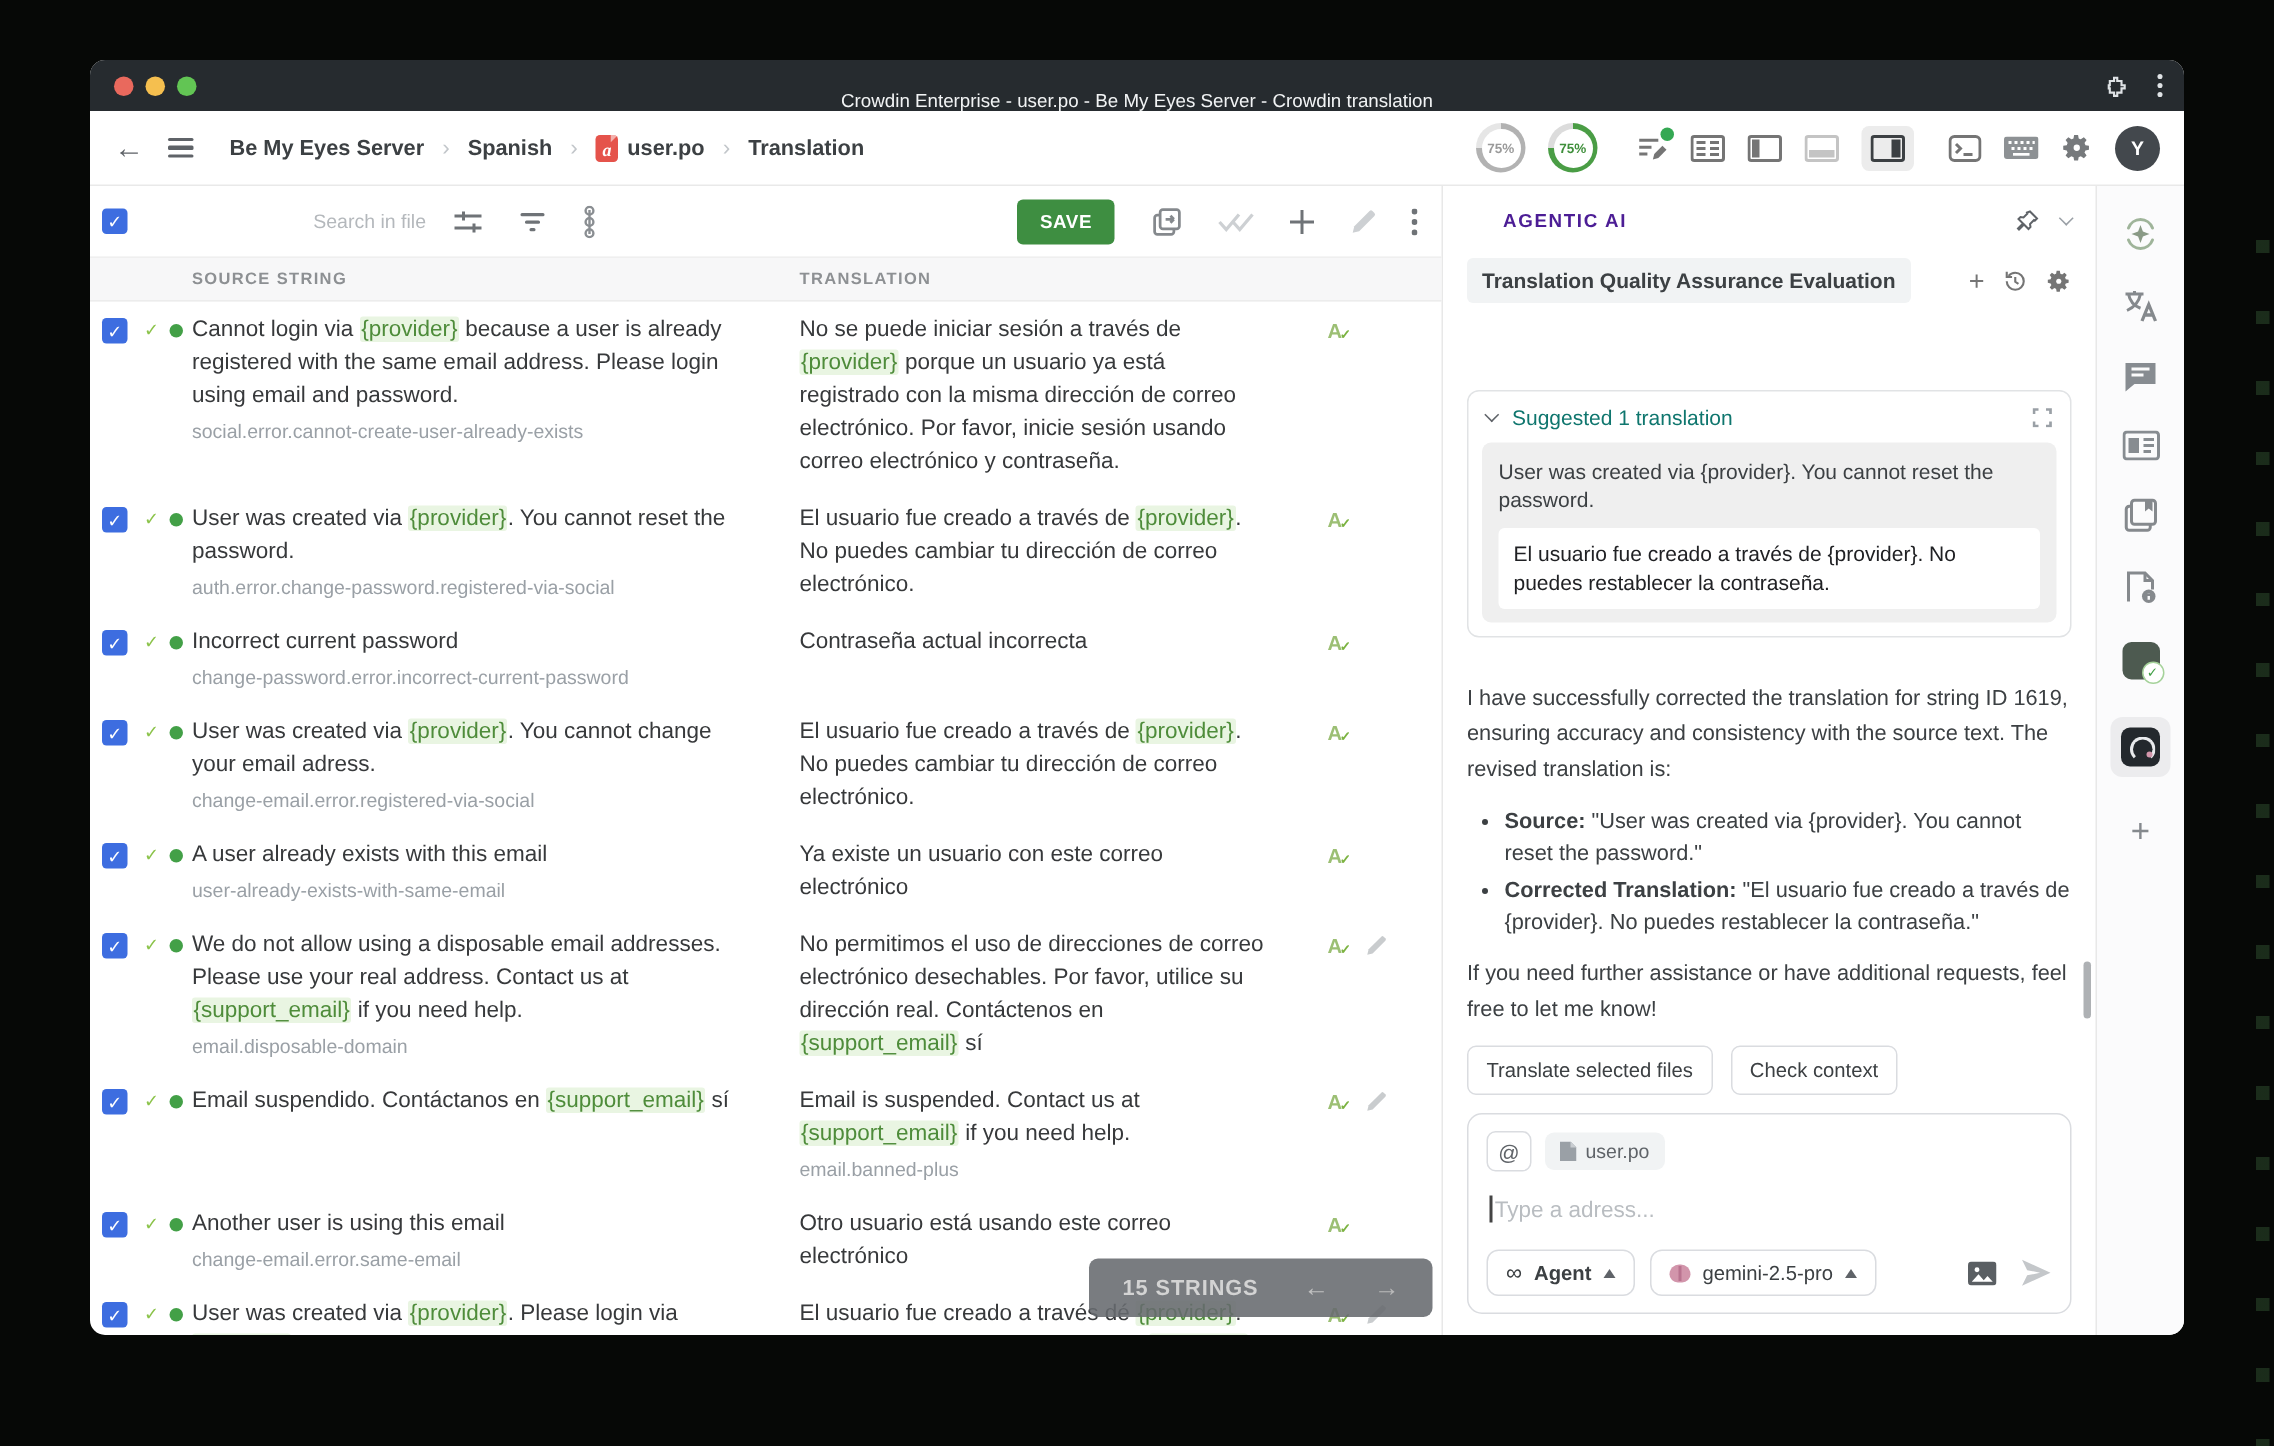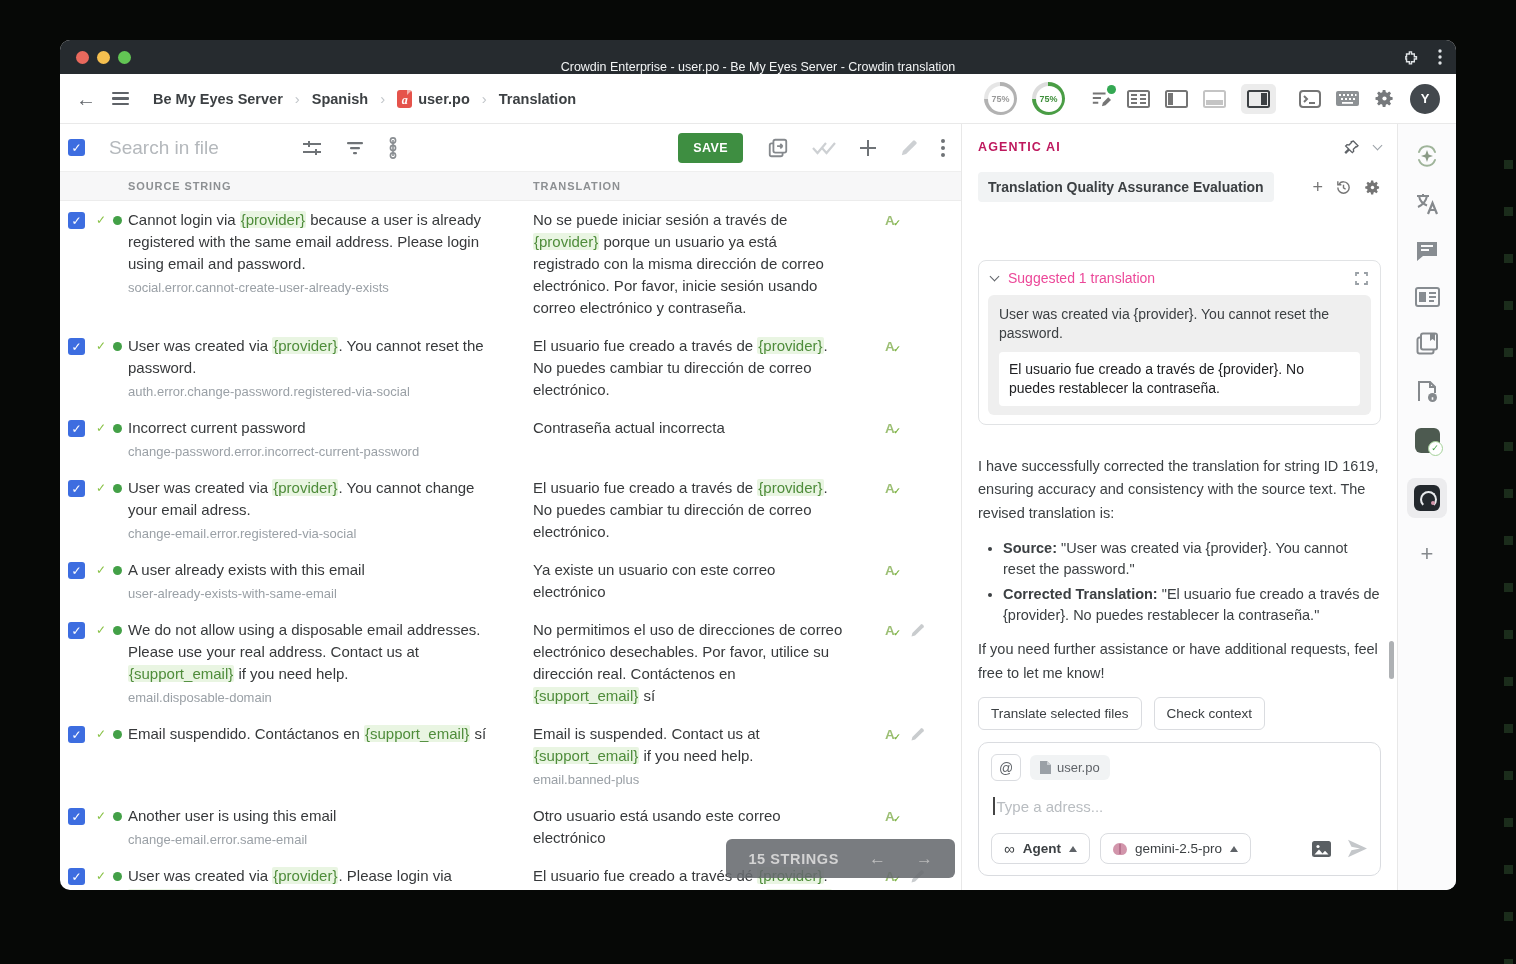--- a/index.html
+++ b/index.html
@@ -49,21 +49,21 @@
   .avatar{ width:30px; height:30px; border-radius:50%; background:#43484d; color:#fff; font-size:13px; font-weight:700; display:flex; align-items:center; justify-content:center; }
   .edit-dot{ position:absolute; top:-4px; right:-4px; width:9px; height:9px; background:#34a853; border-radius:50%; }
   
   .main{ flex:1; display:flex; min-height:0; }
   .editor{ width:902px; border-right:1px solid #e8e8e8; display:flex; flex-direction:column; position:relative; min-width:0; }
   .aipanel{ width:436px; border-right:1px solid #e8e8e8; display:flex; flex-direction:column; min-width:0; }
   .rail{ flex:1; background:#fbfbfc; display:flex; flex-direction:column; align-items:center; padding-top:20px; gap:25px; }
   
   .etoolbar{ flex:0 0 47px; display:flex; align-items:center; padding:0 16px 0 8px; gap:18px; }
   .checkbox{ width:17px; height:17px; background:#3d6de0; border-radius:3px; color:#fff; font-size:12px; display:flex; align-items:center; justify-content:center; }
-  .search-ph{ font-size:19px; color:#b4b8bc; width:175px; margin-left:6px; }
+  .search-ph{ font-size:13px; color:#b4b8bc; width:175px; margin-left:6px;text-align:right; }
   .tool-icons{ display:flex; align-items:center; gap:24px; }
   .save-btn{ margin-left:auto; background:#3e8e41; color:#fff; border:none; border-radius:4px; font-size:12.5px; font-weight:700; letter-spacing:.4px; padding:8px 15px; font-family:inherit; }
   .right-tools{ display:flex; align-items:center; gap:23px; margin-left:6px; }
   
   .thead{ flex:0 0 30px; background:#f7f7f8; border-top:1px solid #efefef; border-bottom:1px solid #ececec;
     display:grid; grid-template-columns:36px 32px 405px 1fr 76px; align-items:center; }
   .thead .col-label{ font-size:11px; font-weight:700; letter-spacing:.9px; color:#8d9093; }
   .rows{ flex:1; overflow:hidden; position:relative; }
   .row{ display:grid; grid-template-columns:36px 32px 405px 1fr 76px; padding:8px 0 8px; }
   .cb-col{ padding-left:8px; padding-top:3px; }
@@ -76,32 +76,32 @@
   .ic-col{ display:flex; align-items:flex-start; gap:15px; padding-top:4px; }
   .spell{ position:relative; color:#9cbf74; font-size:13.5px; font-weight:700; line-height:15px; }
   .spell i{ position:absolute; right:-6px; bottom:-3px; font-style:normal; font-size:9px; color:#7cb342; }
   
   .pager{ position:absolute; right:6px; bottom:12px; background:rgba(103,106,110,.88); border-radius:6px;
     display:flex; align-items:center; gap:30px; padding:11px 22px; }
   .pager-label{ color:#d3d3d3; font-size:14.5px; font-weight:700; letter-spacing:.6px; }
   .pager-arrow{ color:#c0c0c0; font-size:17px; line-height:1; }
   
   .ai-header{ flex:0 0 40px; display:flex; align-items:center; padding:6px 16px 0; }
-  .ai-title{ font-size:12.5px; font-weight:700; letter-spacing:1.1px; color:#be185d; }
+  .ai-title{ font-size:12.5px; font-weight:700; letter-spacing:1.1px; color:#4c1d95;margin-left:24px; }
   .ai-hicons{ margin-left:auto; display:flex; align-items:center; gap:14px; }
   .chev{ width:7px; height:7px; border-right:1.8px solid #9aa0a6; border-bottom:1.8px solid #9aa0a6; transform:rotate(45deg); margin-top:-3px; }
   .prompt-row{ display:flex; align-items:center; padding:8px 16px 10px; }
   .prompt-pill{ background:#f1f3f4; border-radius:4px; padding:7px 10px; font-size:14px; font-weight:700; color:#3c4043; }
   .prompt-icons{ margin-left:auto; display:flex; align-items:center; gap:12px; }
   .plus-sm{ font-size:18px; color:#757575; line-height:1; }
   .ai-content{ flex:1; min-height:0; overflow:hidden; position:relative; padding:0 16px; }
   .suggested{ margin-top:48px; border:1px solid #e1e3e5; border-radius:8px; }
   .sug-head{ display:flex; align-items:center; gap:10px; padding:9px 12px; }
   .sug-chev{ width:7px; height:7px; border-right:1.8px solid #5f6368; border-bottom:1.8px solid #5f6368; transform:rotate(45deg); margin-top:-3px; }
-  .sug-title{ font-size:14px; color:#ec4899; }
+  .sug-title{ font-size:14px; color:#0f766e; }
   .sug-expand{ margin-left:auto; }
   .sug-body{ margin:0 9px 9px; background:#efefef; border-radius:6px; padding:10px 11px 9px; }
   .sug-src{ font-size:14px; color:#3c4043; line-height:1.35; }
   .sug-trans{ margin-top:9px; background:#fff; border-radius:4px; padding:8px 10px; font-size:14px; color:#202124; line-height:1.35; }
   .ai-msg{ margin-top:30px; font-size:14.5px; color:#3c4043; }
   .ai-msg p{ line-height:1.62; margin-bottom:13px; }
   .ai-msg ul{ padding-left:25px; margin-bottom:13px; }
   .ai-msg li{ line-height:1.42; margin-bottom:5px; }
   .vthumb{ position:absolute; right:3px; bottom:6px; width:5px; height:38px; background:#aeb1b4; border-radius:3px; }
   .ai-actions{ flex:0 0 auto; display:flex; gap:12px; padding:12px 16px 2px; }

